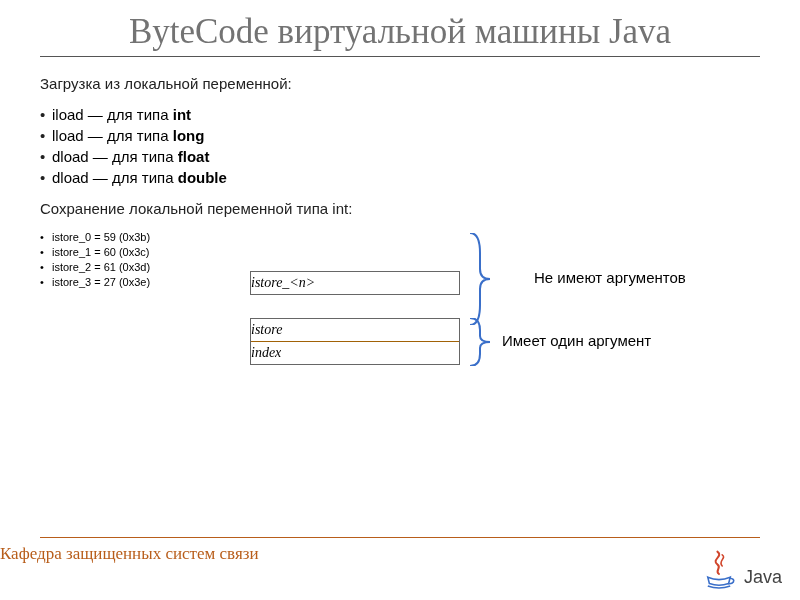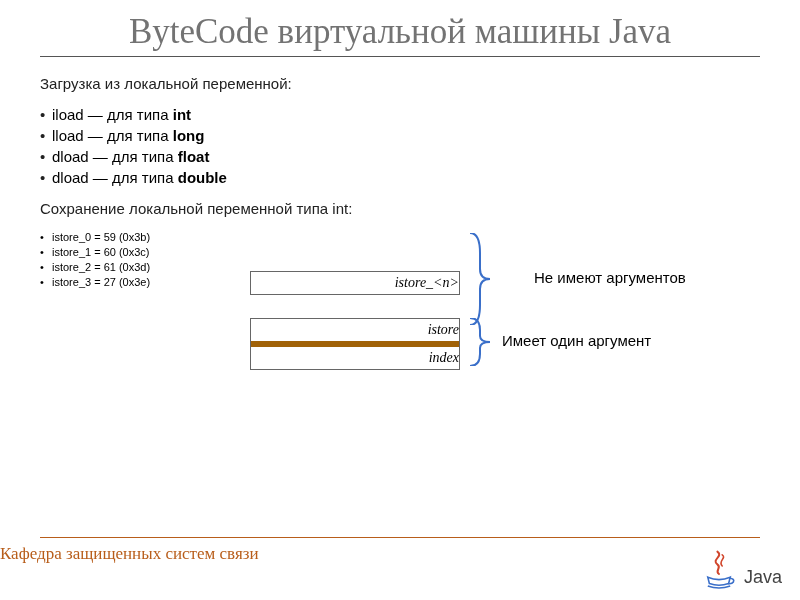--- a/index.html
+++ b/index.html
@@ -74,21 +74,21 @@
     position: absolute;
     left: 0;
     top: 0;
   }
   .box-n {
     position: absolute;
     left: 210px;
     top: 40px;
     border: 1px solid #666;
     width: 210px;
-    text-align: right;
+    text-align: left;
     font-style: italic;
     font-family: Georgia, serif;
     font-size: 14px;
     padding: 3px 0;
     background: #fff;
   }
   .bracket1 {
     position: absolute;
     left: 428px;
     top: 2px;
@@ -115,27 +115,27 @@
   }
   .box2 {
     position: absolute;
     left: 210px;
     top: 0;
     width: 210px;
     border: 1px solid #666;
     background: #fff;
   }
   .box2 .cell {
-    text-align: right;
+    text-align: left;
     font-style: italic;
     font-family: Georgia, serif;
     font-size: 14px;
     padding: 3px 0;
   }
-  .box2 .cell + .cell { border-top: 6px solid #a16207; }
+  .box2 .cell + .cell { border-top: 1px solid #a16207; }
   .bracket2 {
     position: absolute;
     left: 428px;
     top: 0;
     width: 22px;
     height: 48px;
   }
   .note2 {
     position: absolute;
     left: 462px;

